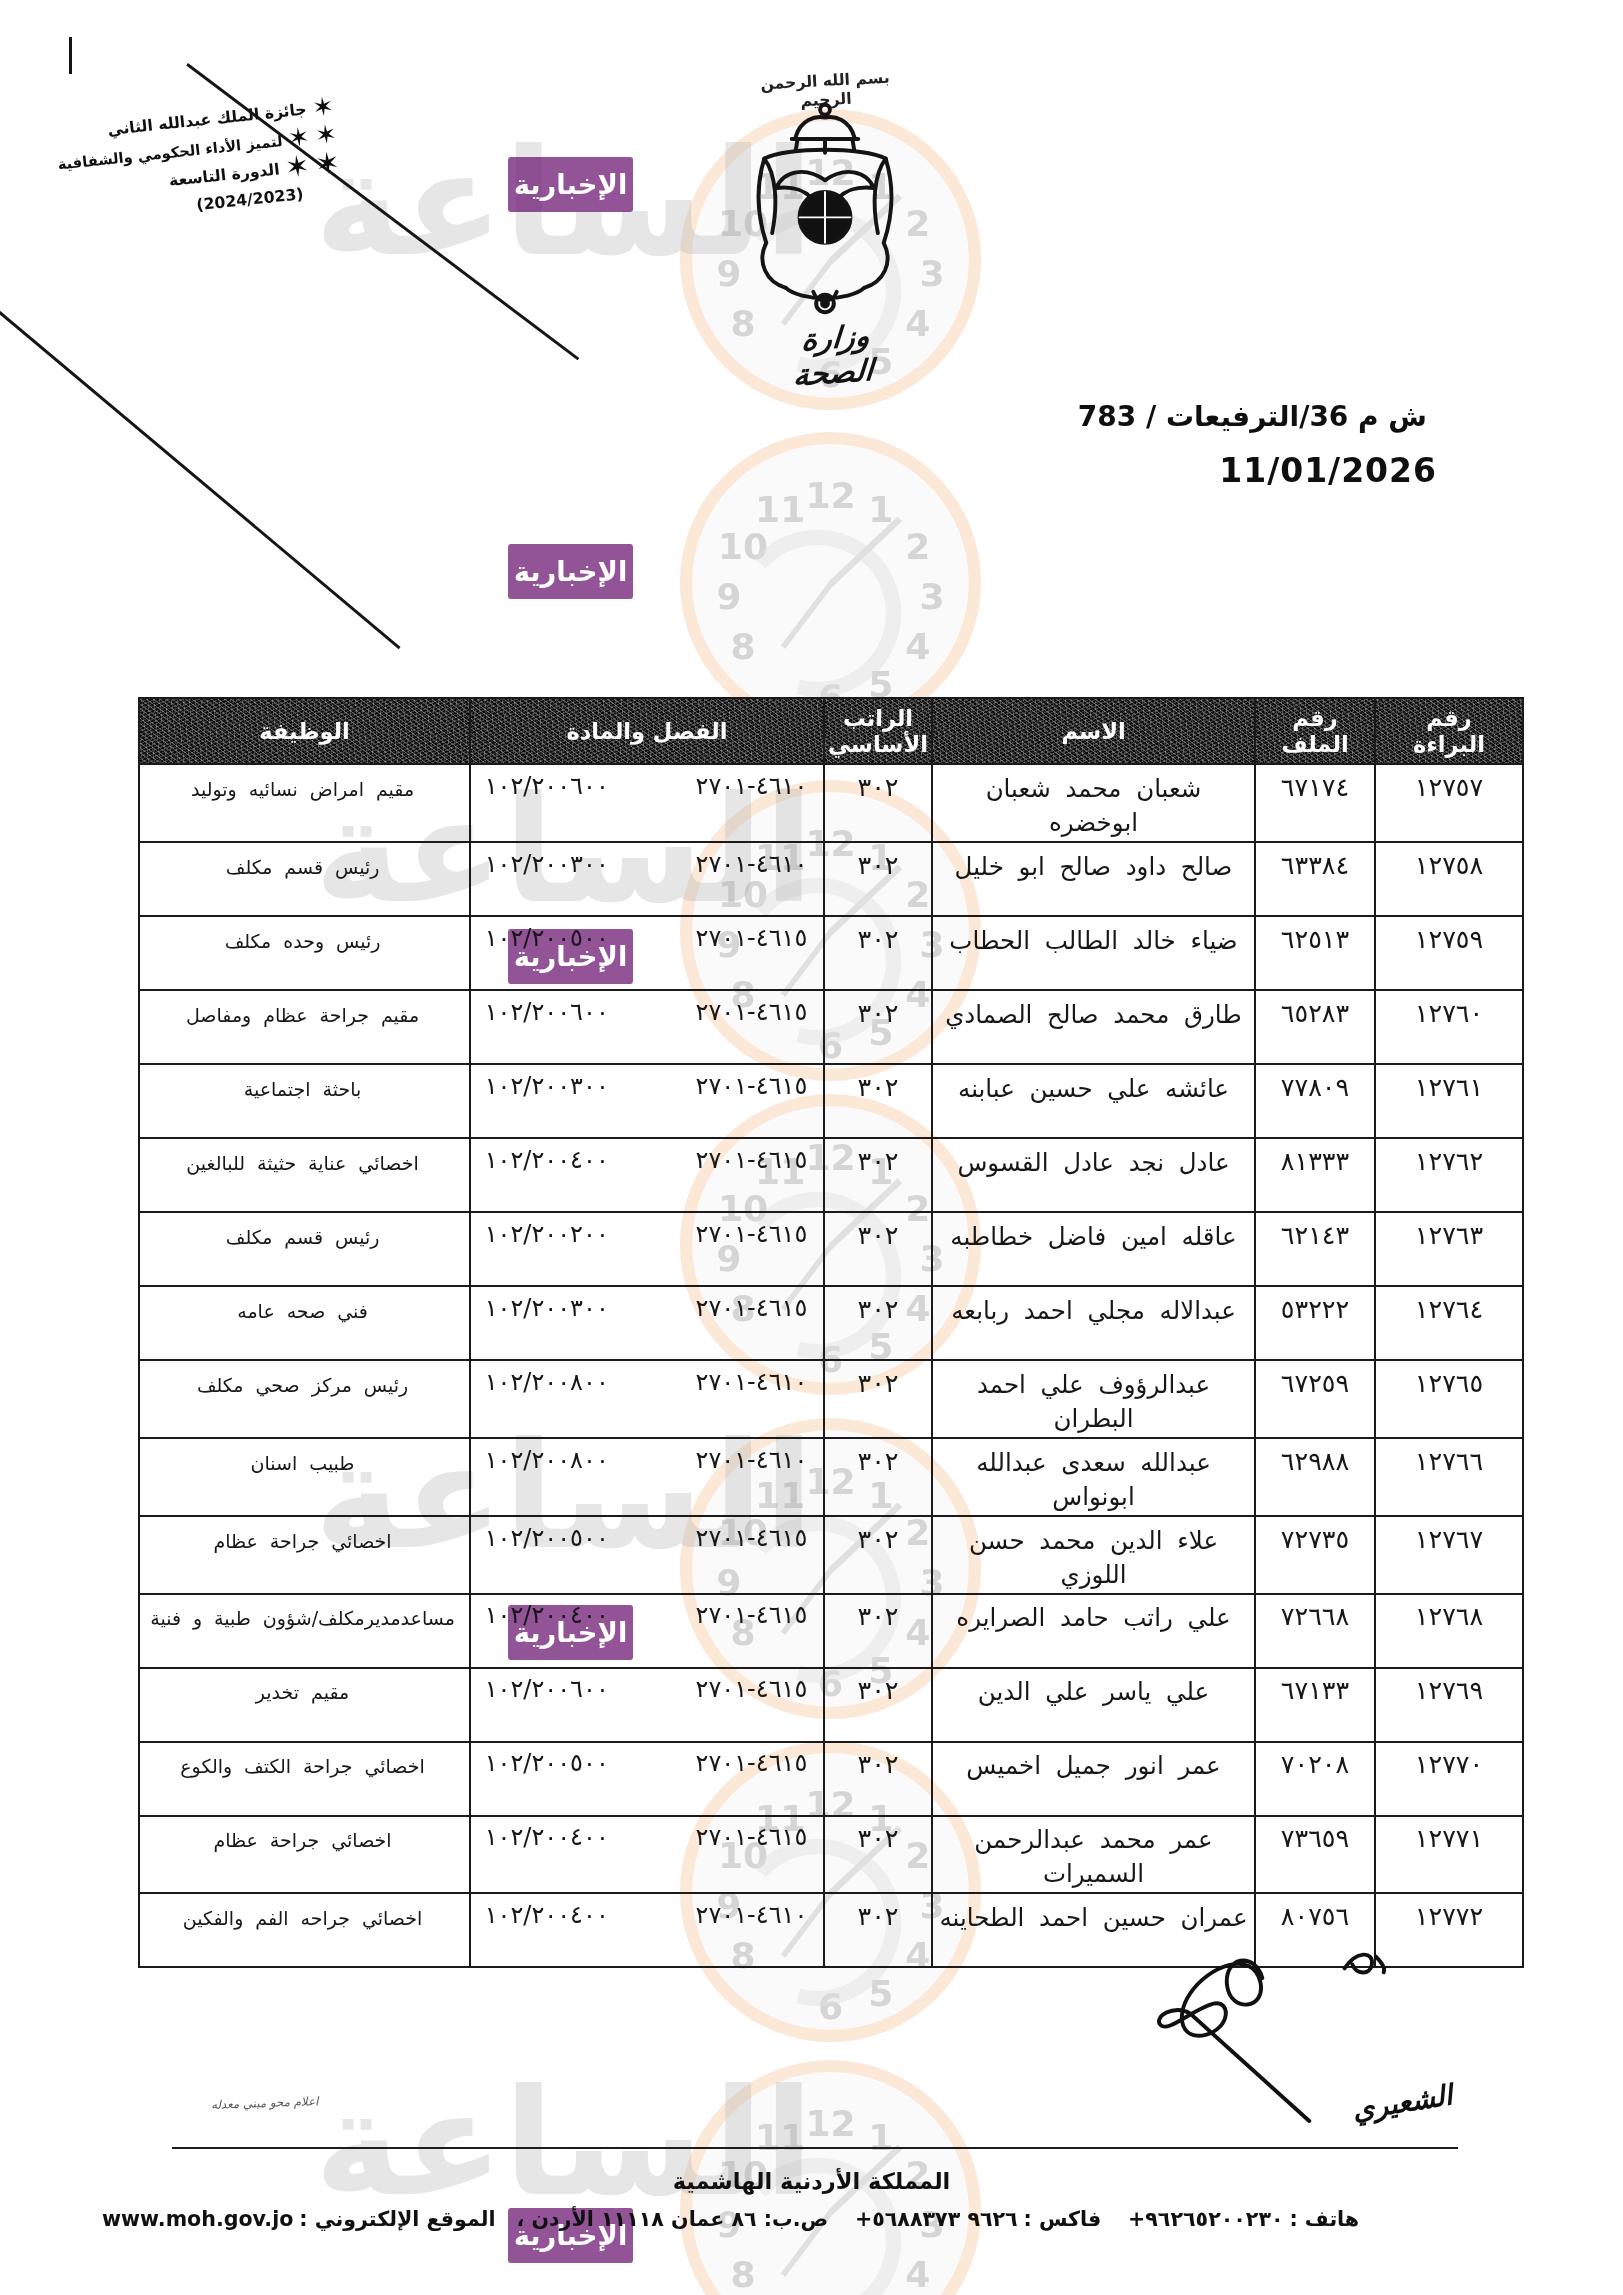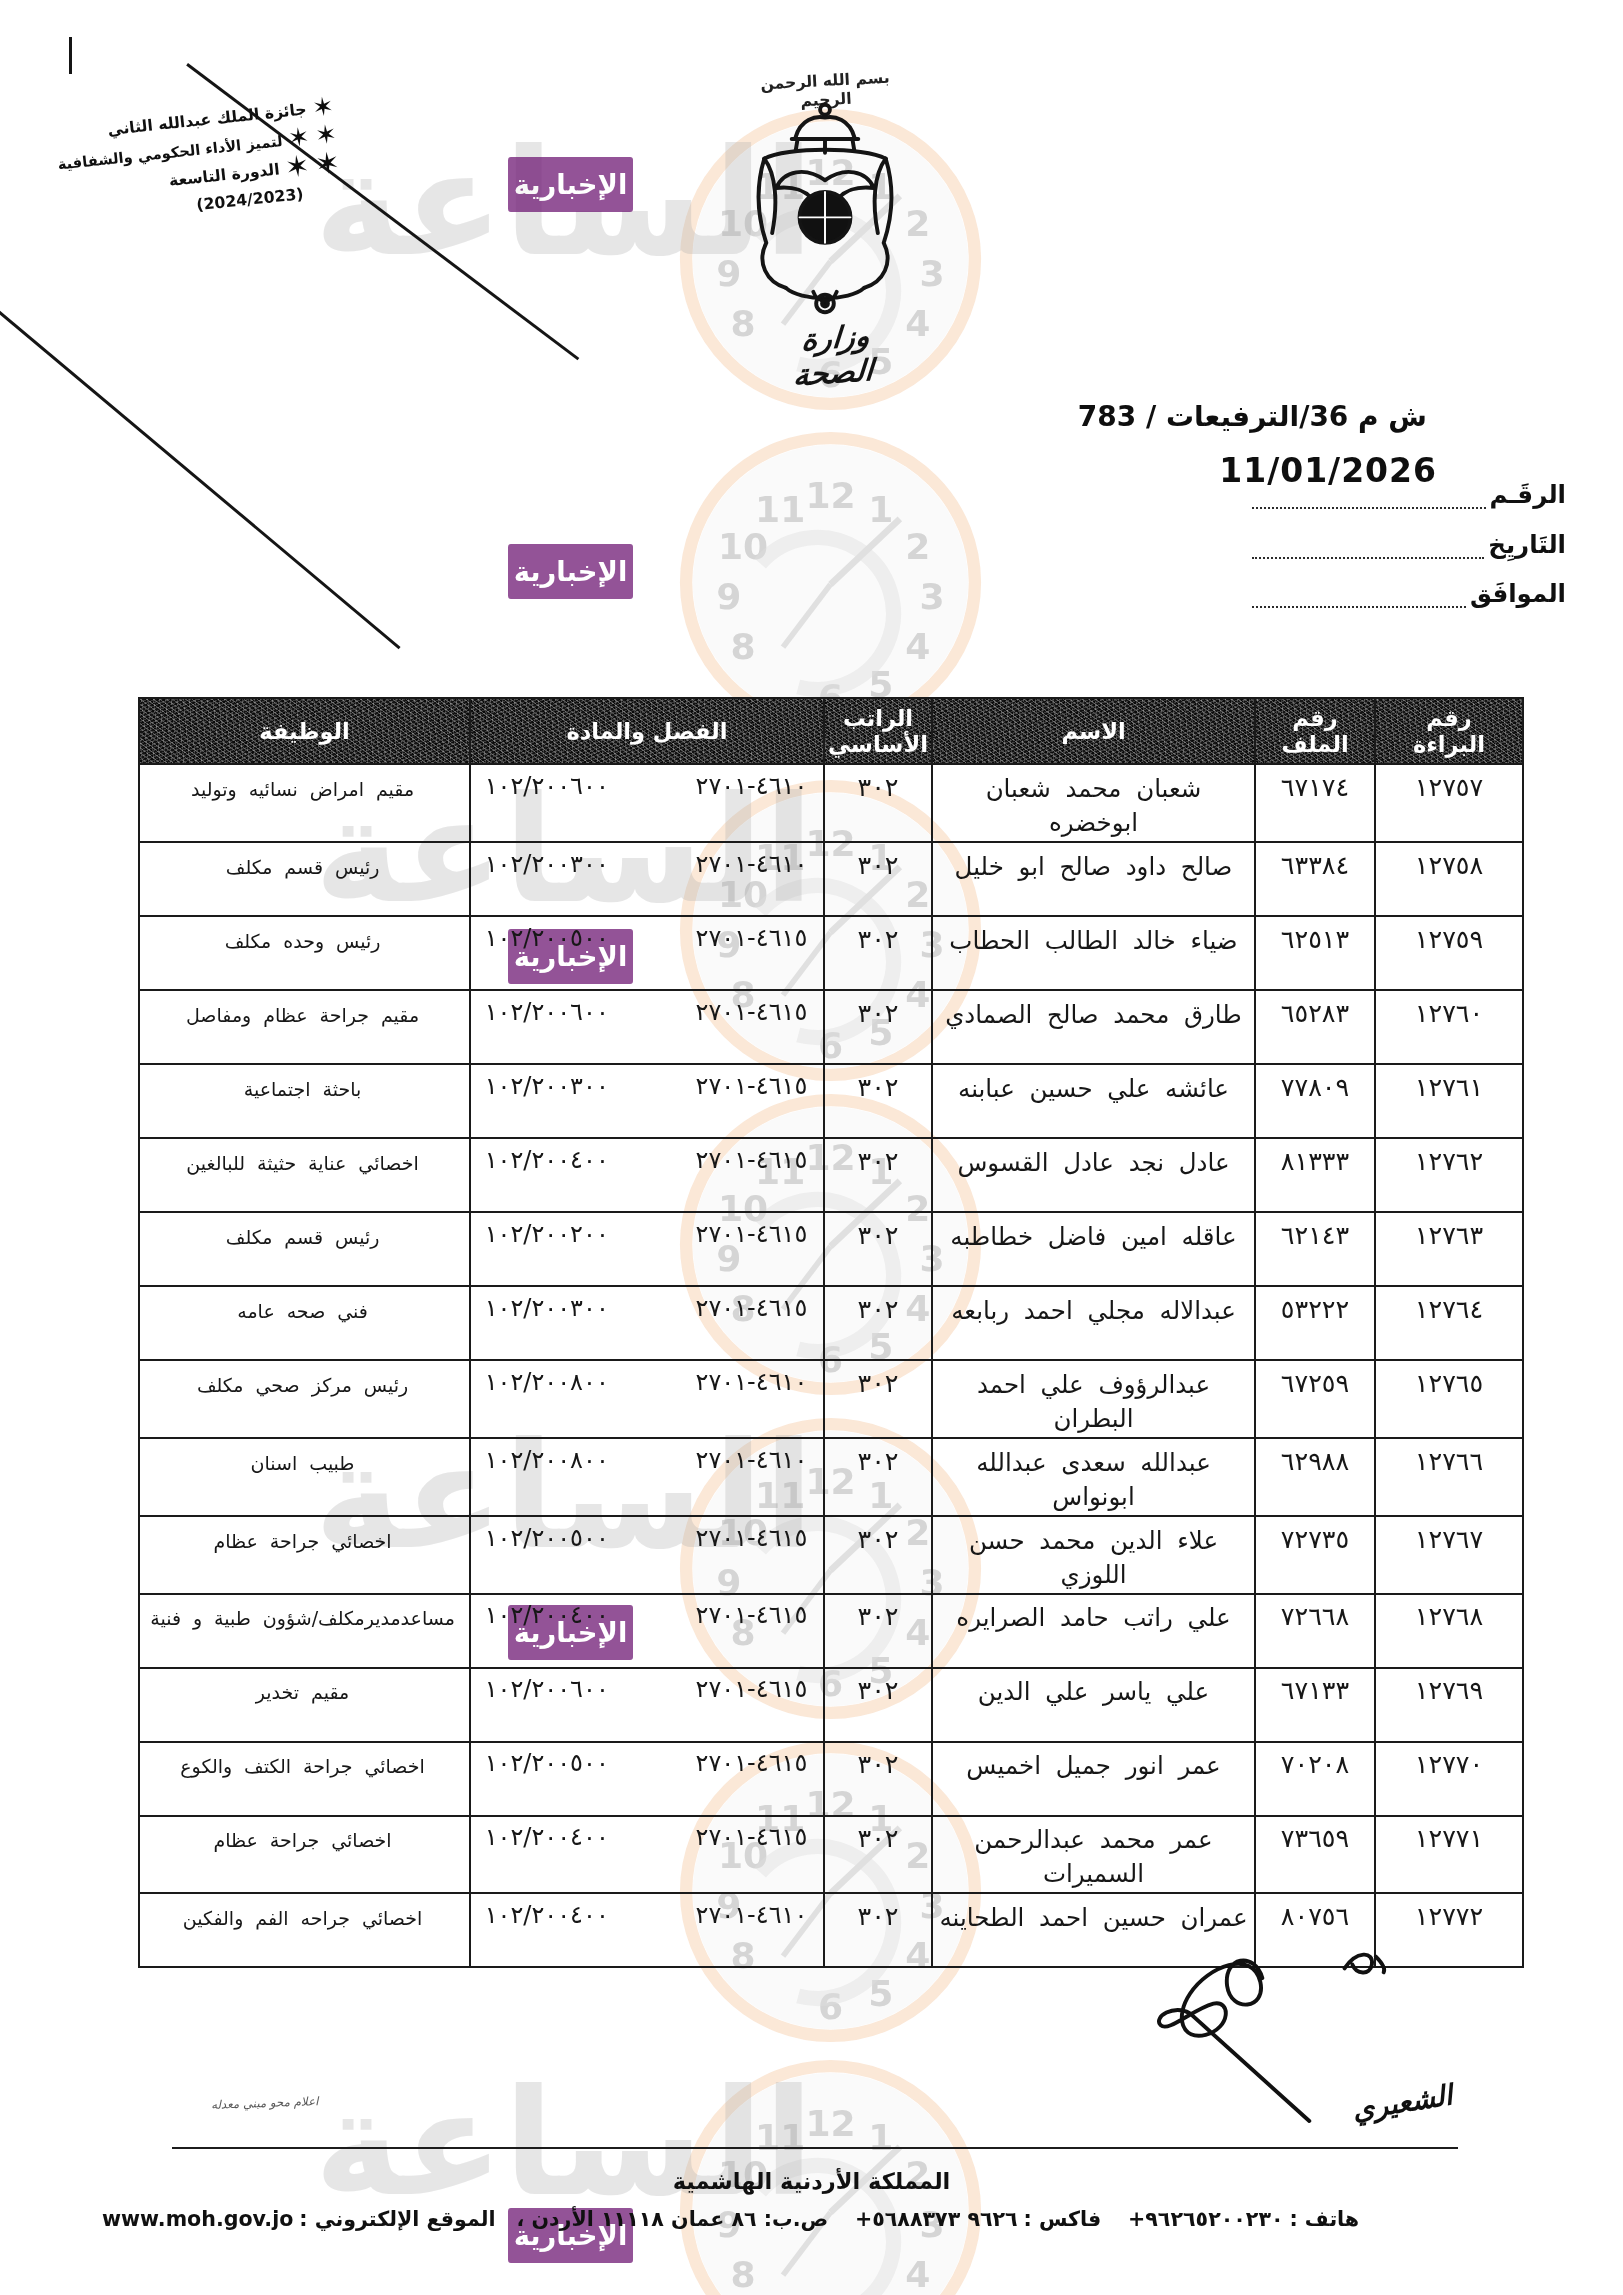--- a/index.html
+++ b/index.html
@@ -202,34 +202,20 @@
         <path d="M60,196 C75,210 125,210 140,196"></path>
         <path d="M88,200 C92,212 108,212 112,200"></path>
         <circle cx="100" cy="212" r="9"></circle>
         <circle cx="100" cy="212" r="3" fill="#111"></circle>
       </g>
     </svg>
     <div class="ministry" dir="rtl">وزارة الصحة</div>
 
     <div class="ref">ش م 36/الترفيعات / 783</div>
     <div class="docdate">11/01/2026</div>
-    <div class="fields">
-      <div class="field-row">
-        <span class="field-label">الرقَـم</span>
-        <span class="field-dots"></span>
-      </div>
-      <div class="field-row">
-        <span class="field-label">التَاريِخ</span>
-        <span class="field-dots"></span>
-      </div>
-      <div class="field-row">
-        <span class="field-label">الموافَق</span>
-        <span class="field-dots"></span>
-      </div>
-    </div>
 
     <table class="main">
       <colgroup>
         <col style="width:148px">
           <col style="width:120px">
           <col style="width:323px">
         <col style="width:108px">
           <col style="width:354px">
           <col style="width:331px">
       </colgroup>

